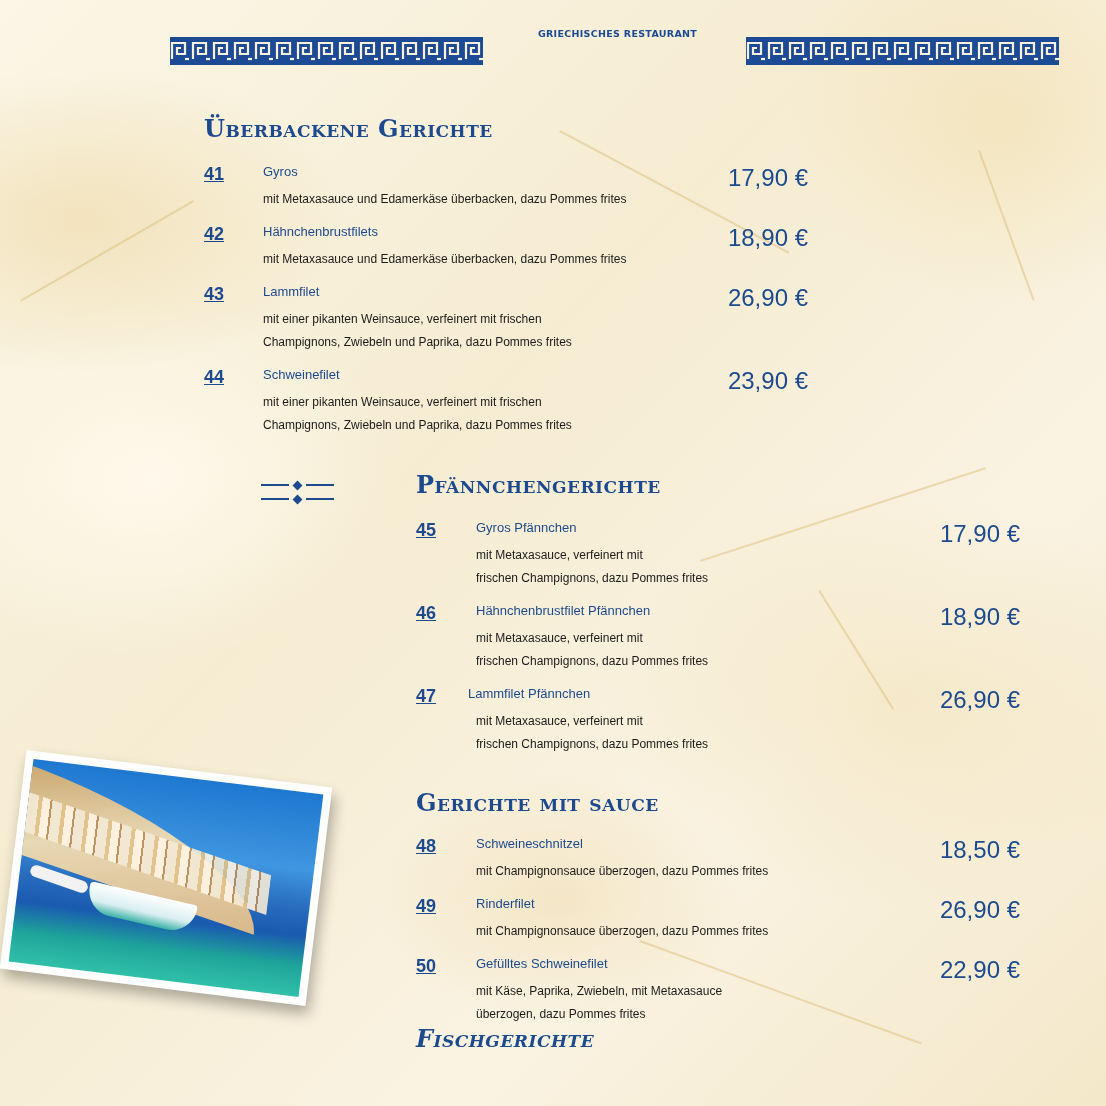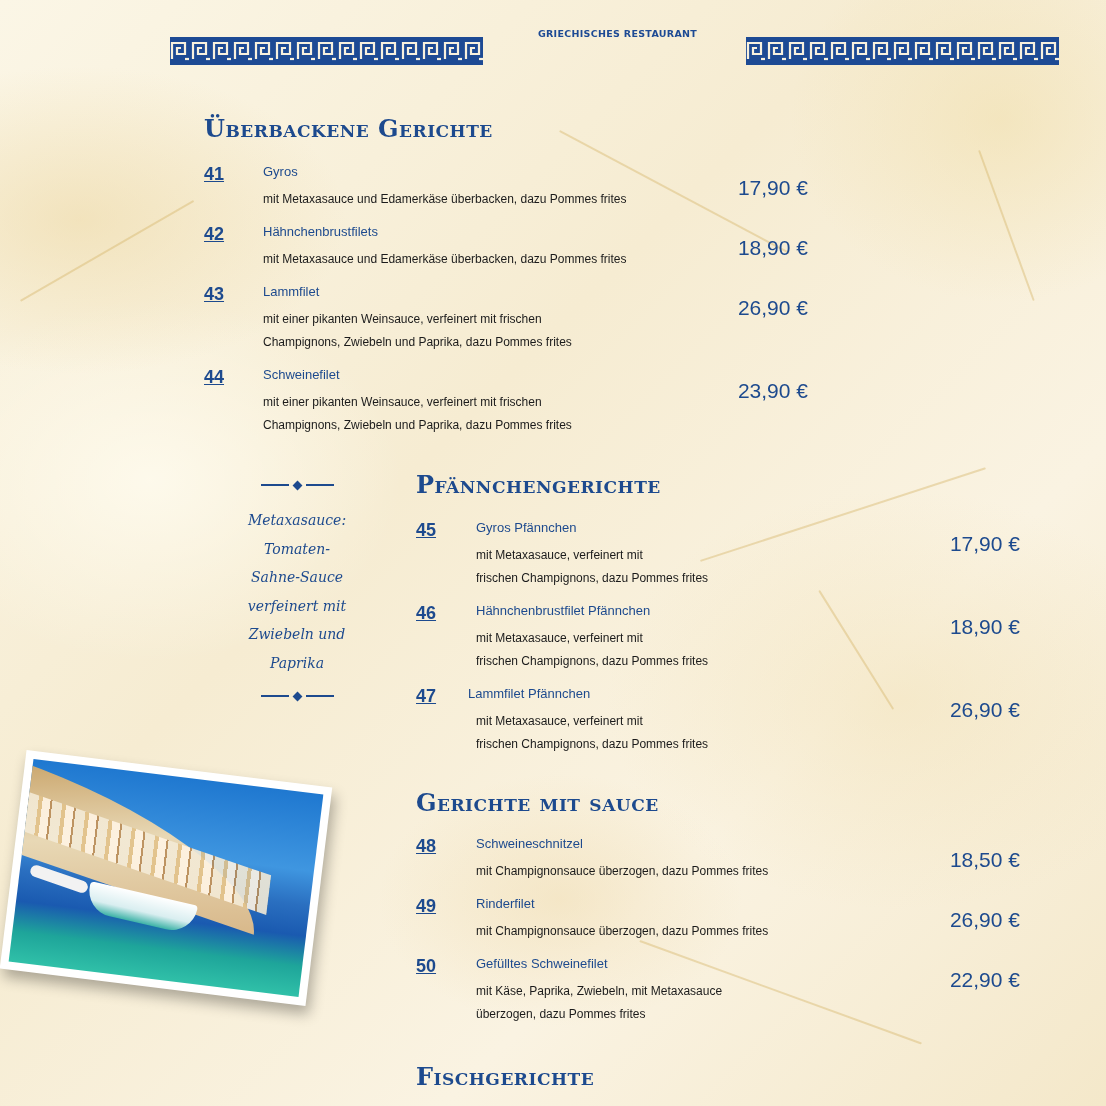--- a/index.html
+++ b/index.html
@@ -32,21 +32,21 @@
   .logo-sub { font-family:"DejaVu Sans", sans-serif; font-weight:bold; font-size:9.5px; letter-spacing:.3px; color:#1d4a94; }
   .logo-main { font-family:"DejaVu Sans", sans-serif; font-weight:bold; font-size:36px; letter-spacing:3px; color:#1d4a94; margin-top:2px; line-height:38px; }
 
   .section-title {
     position:absolute; font-family:"DejaVu Serif", serif; font-weight:bold;
     font-size:24px; color:#1d4a8e; font-variant:small-caps; letter-spacing:.5px;
   }
   .item { position:absolute; }
   .num { position:absolute; left:0; top:0; font-size:18px; font-weight:bold; color:#1d4a8e;text-decoration:underline; }
   .name { position:absolute; top:0; font-size:13px; color:#1d4a8e; }
-  .price { position:absolute; top:12px; font-size:21px; color:#1d4a8e; text-align:right;margin-left:12px; }
+  .price { position:absolute; top:0; font-size:24px; color:#1d4a8e; text-align:right;margin-left:12px; }
   .desc { position:absolute; font-size:12px; line-height:23px; color:#1b1b1b; white-space:pre-line; }
 
   .note { position:absolute; left:222px; top:478px; width:150px; text-align:center; }
   .divider { display:flex; align-items:center; justify-content:center; gap:5px; height:14px; }
   .divider .ln { width:28px; height:2px; background:#1d4a8e; }
   .divider .dm { width:7px; height:7px; background:#1d4a8e; transform:rotate(45deg); }
   .note-text { font-family:"DejaVu Serif", serif; font-style:italic; font-size:14px; line-height:28.5px; color:#1d4a8e; margin:14px 0 12px; white-space:pre-line; }
 
   .photo {
     position:absolute; left:12px; top:768px; width:308px; height:220px;
@@ -122,26 +122,20 @@
   <span class="desc" style="left:59px;top:24px;width:560px;">mit einer pikanten Weinsauce, verfeinert mit frischen
 Champignons, Zwiebeln und Paprika, dazu Pommes frites</span>
 </div>
 
 <div class="note">
   <div class="divider">
       <span class="ln"></span>
       <span class="dm"></span>
       <span class="ln"></span>
     </div>
-  <div class="note-text">Metaxasauce:
-Tomaten-
-Sahne-Sauce
-verfeinert mit
-Zwiebeln und
-Paprika</div>
   <div class="divider">
       <span class="ln"></span>
       <span class="dm"></span>
       <span class="ln"></span>
     </div>
 </div>
 
 <div class="section-title" style="left:416px;top:470px;">Pfännchengerichte</div>
 
 <div class="item" style="left:416px;top:520px;width:604px;">
@@ -181,21 +175,21 @@
   <span class="desc" style="left:60px;top:24px;width:500px;">mit Champignonsauce überzogen, dazu Pommes frites</span>
 </div>
 <div class="item" style="left:416px;top:956px;width:604px;">
   <span class="num">50</span>
   <span class="name" style="left:60px;">Gefülltes Schweinefilet</span>
   <span class="price" style="right:0;">22,90 €</span>
   <span class="desc" style="left:60px;top:24px;width:500px;">mit Käse, Paprika, Zwiebeln, mit Metaxasauce
 überzogen, dazu Pommes frites</span>
 </div>
 
-<div class="section-title" style="left:416px;top:1062px;">Fischgerichte</div>
+<div class="section-title" style="left:416px;top:1024px;font-style:italic;">Fischgerichte</div>
 
 <div class="photo">
   <div class="photo-inner">
     <div class="hill"></div>
     <div class="houses"></div>
     <div class="boat2"></div>
     <div class="boat"></div>
   </div>
 </div>
 

